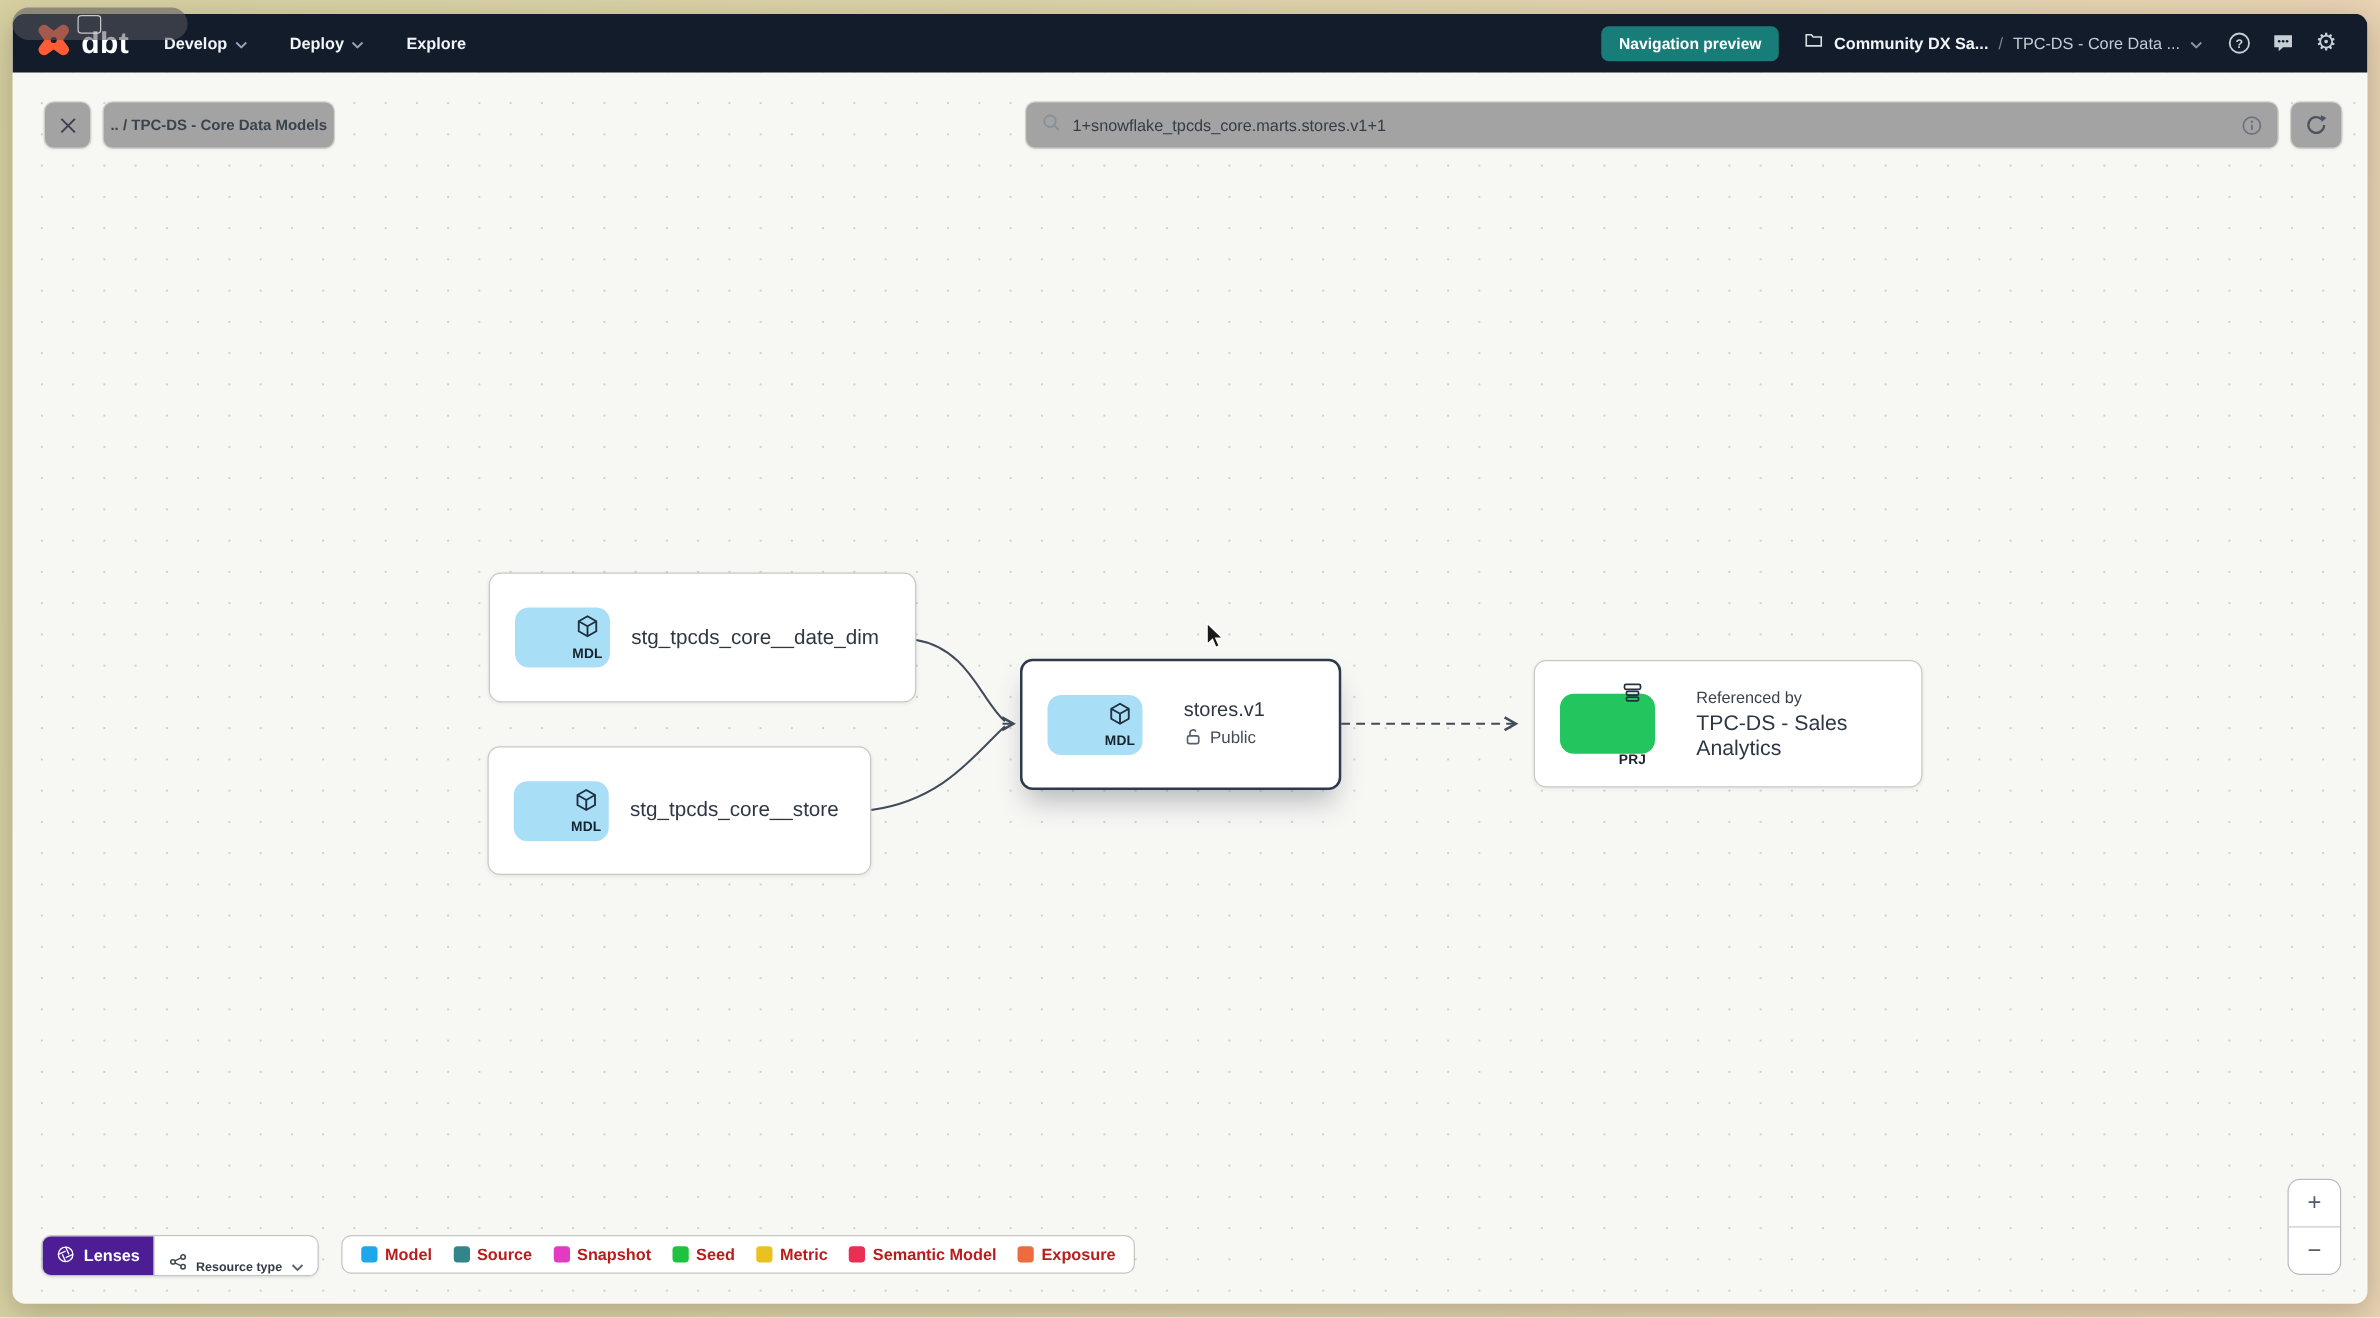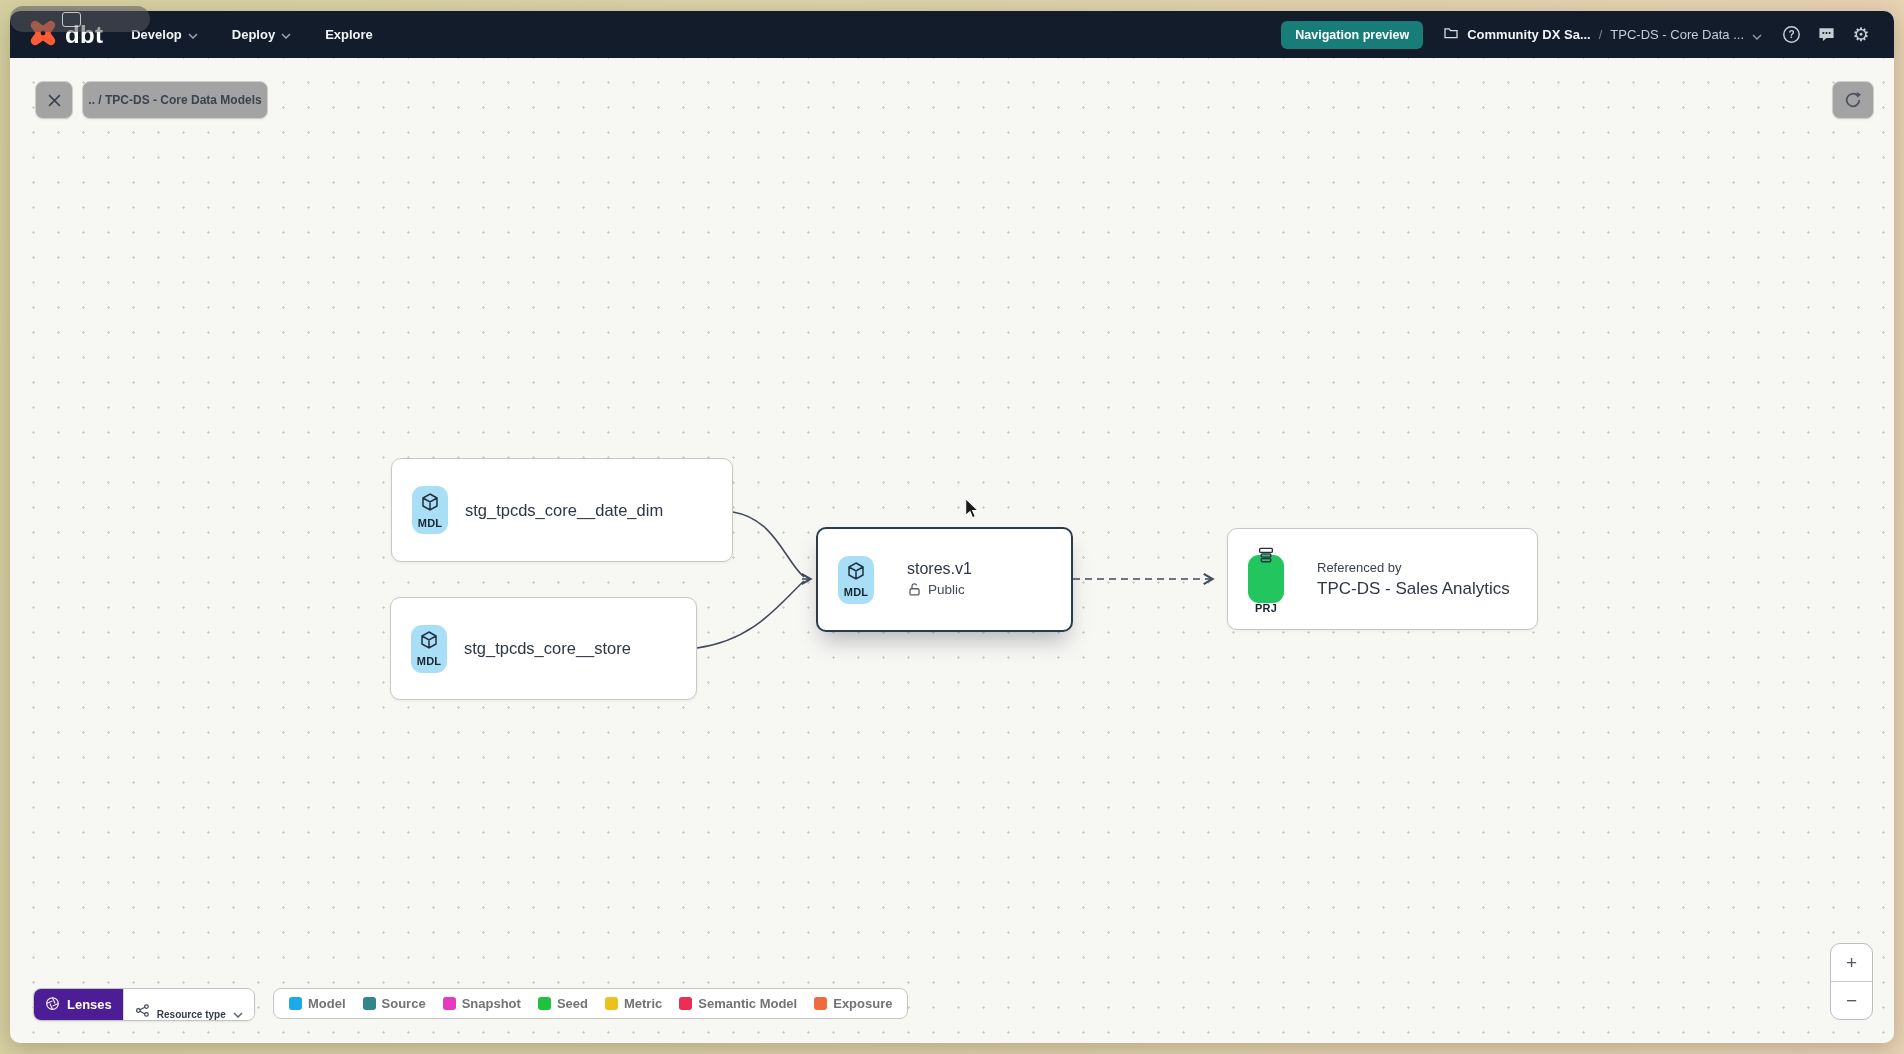--- a/index.html
+++ b/index.html
@@ -57,21 +57,21 @@
   .refresh-btn{left:1822px;width:42px;}
   
   .node{
     position:absolute;background:#fff;border:1px solid #c9c9c3;border-radius:10px;
     display:flex;align-items:center;gap:17px;padding:0 20px;box-sizing:border-box;
     z-index:10;box-shadow:0 1px 3px rgba(40,40,40,.07);cursor:pointer;
   }
   .node.selected{border:2.5px solid #2c3a4b;box-shadow:0 14px 22px -6px rgba(55,60,75,.35);}
   .badge{
     width:36px;height:48px;border-radius:11px;flex:0 0 auto;
-    display:flex;flex-direction:column;align-items:center;justify-content:center;gap:1px;
+    display:flex;flex-direction:column;align-items:center;justify-content:center;gap:1px;padding-left:40px;
   }
   .badge-mdl{background:#a9def7;}
   .badge-prj{background:#22c55e;gap:33px;}
   .badge-code{font-size:11px;font-weight:700;color:#17242f;letter-spacing:.2px;}
   .node-label{font-size:16.5px;color:#2e3744;font-weight:500;}
   .node-col{display:flex;flex-direction:column;gap:4px;margin-left:16px;}
   .node-title{font-size:16px;color:#2e3744;font-weight:500;}
   .node-access{display:flex;gap:6px;font-size:13.5px;color:#434c58;}
   .ref-caption{font-size:13px;color:#3a424e;}
   .ref-label{font-size:17px;color:#2e3744;font-weight:500;}
@@ -81,21 +81,21 @@
     border-radius:8px;overflow:hidden;border:1px solid #c2c4c2;
     box-shadow:0 1px 2px rgba(0,0,0,.08);cursor:pointer;
   }
   .lens-seg{background:#4c1d95;color:#fff;display:flex;align-items:center;gap:7px;padding:0 11px;font-size:13px;font-weight:700;}
   .rt-seg{background:#fff;color:#333c47;display:flex;align-items:flex-end;gap:7px;padding:0 11px;font-size:10px;font-weight:600;border-left:1px solid #d9d9d4;}
   .legend{
     position:absolute;left:263px;top:977px;height:31px;z-index:30;
     display:flex;align-items:center;gap:17px;background:#fff;
     border:1px solid #c6c6c0;border-radius:8px;padding:0 15px;box-sizing:border-box;
   }
-  .litem{display:flex;align-items:center;gap:6px;font-size:13px;color:#737373;font-weight:600;white-space:nowrap;}
+  .litem{display:flex;align-items:center;gap:6px;font-size:13px;color:#b91c1c;font-weight:600;white-space:nowrap;}
   .swatch{width:13px;height:13px;border-radius:3px;flex:0 0 auto;}
   .zoomctl{
     position:absolute;left:1820px;top:932px;width:43px;height:77px;z-index:30;
     background:#fff;border:1px solid #b9bdc2;border-radius:10px;
     display:flex;flex-direction:column;box-sizing:border-box;overflow:hidden;
   }
   .zbtn{flex:1;display:flex;align-items:center;justify-content:center;font-size:19px;color:#515a66;cursor:pointer;}
   .zdiv{height:1px;background:#c9ccd0;}
   
   .recording-pill{
@@ -193,20 +193,36 @@
     <path d="M792,568 L800,568" fill="none" stroke="#414b59" stroke-width="1.6" marker-end="url(#arrow)"></path>
     <path d="M1063,568 L1202,568" fill="none" stroke="#414b59" stroke-width="1.6" stroke-dasharray="7 5" marker-end="url(#arrow)"></path>
   </svg>
 
   <div class="tbtn close-btn">
     <svg width="13" height="13" viewBox="0 0 12 12">
         <path d="M1,1 L11,11 M11,1 L1,11" stroke="#3a434e" stroke-width="1.5" fill="none"></path>
       </svg>
   </div>
   <div class="tbtn crumb-chip">.. / TPC-DS - Core Data Models</div>
+  <div class="tbtn search-bar">
+    <span>
+      <svg width="16" height="16" viewBox="0 0 16 16">
+          <circle cx="7" cy="7" r="4.6" fill="none" stroke="#8a919b" stroke-width="1.5"></circle>
+          <line x1="10.6" y1="10.6" x2="14.2" y2="14.2" stroke="#8a919b" stroke-width="1.5"></line>
+        </svg>
+    </span>
+    <span class="search-text">1+snowflake_tpcds_core.marts.stores.v1+1</span>
+    <span class="search-info">
+      <svg width="17" height="17" viewBox="0 0 16 16">
+          <circle cx="8" cy="8" r="6.4" fill="none" stroke="#6b7280" stroke-width="1.3"></circle>
+          <circle cx="8" cy="5.1" r="0.9" fill="#6b7280"></circle>
+          <line x1="8" y1="7.3" x2="8" y2="11.2" stroke="#6b7280" stroke-width="1.4"></line>
+        </svg>
+    </span>
+  </div>
   <div class="tbtn refresh-btn">
     <svg width="18" height="18" viewBox="0 0 16 16">
       <path d="M13.6,8 a5.6,5.6 0 1 1 -1.7,-4" fill="none" stroke="#4a5360" stroke-width="1.6"></path>
       <polygon points="11.2,0.8 15.2,3.1 11.8,5.9" fill="#4a5360"></polygon>
     </svg>
   </div>
 
   <div class="node" style="left:381px;top:447px;width:342px;height:104px;">
     <div class="badge badge-mdl">
       <span>

